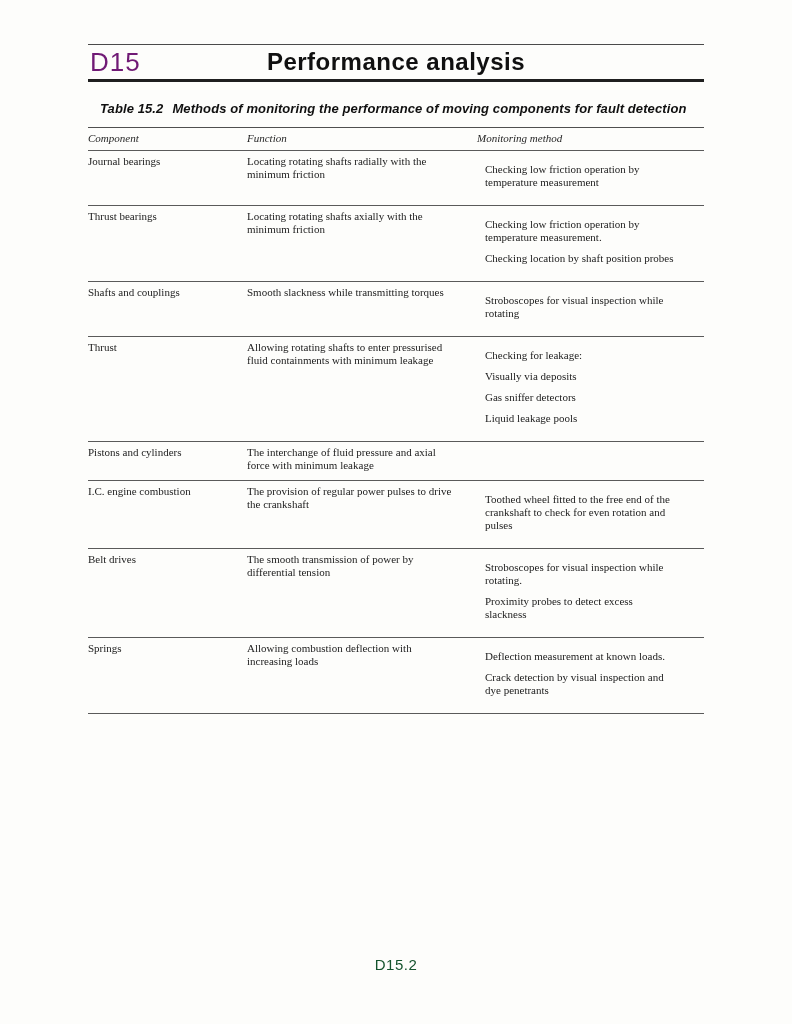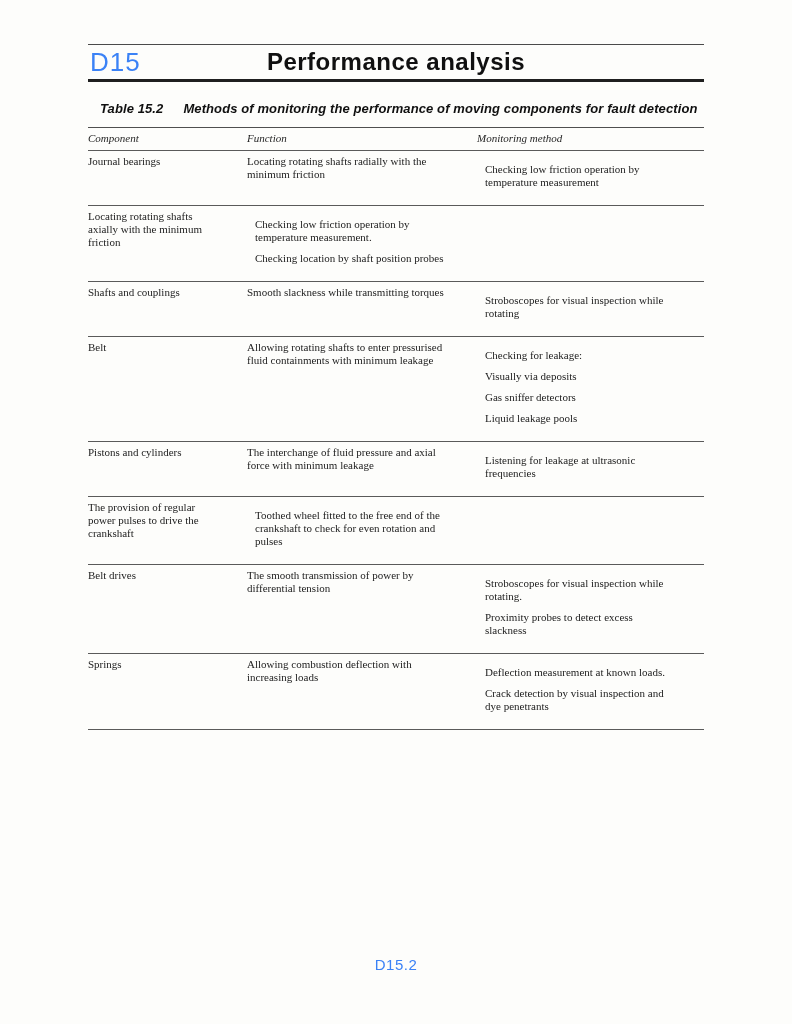--- a/index.html
+++ b/index.html
@@ -13,58 +13,58 @@
   }
   .page { position:absolute; inset:0; }
 
   
   .doc-header { position:absolute; left:88px; top:44px; width:616px; }
   .rule-top { border-top:1px solid #4a4a4a; height:0; }
   .header-line { position:relative; height:30px; margin-top:2px; }
   .section-code {
     position:absolute; left:2px; top:1px;
     font-family:"Liberation Sans", sans-serif;
-    font-size:26px; line-height:28px; color:#3b82f6; letter-spacing:1px;
+    font-size:26px; line-height:28px; color:#701a75; letter-spacing:1px;
   }
   .page-title {
     position:absolute; left:0; right:0; top:1px; text-align:center;
     font-family:"Liberation Sans", sans-serif; font-weight:bold;
     font-size:24px; line-height:28px; color:#101010; letter-spacing:0.5px;
   }
   .rule-bottom { border-top:3px solid #1f1f1f; margin-top:2px; }
 
   
   .table-caption {
     position:absolute; left:100px; top:101px; width:612px;
     font-family:"Liberation Sans", sans-serif;
     font-weight:bold; font-style:italic; font-size:13px; color:#101010;
     letter-spacing:0.1px;
   }
-  .caption-label { margin-right:20px; }
+  .caption-label { margin-right:9px; }
 
   
   .perf-table {
     position:absolute; left:88px; top:127px; width:616px;
     border-top:1px solid #4f4f4f;
     font-size:11px; line-height:13px; color:#222;
   }
   .trow {
     display:grid; grid-template-columns:159px 230px 227px;
     border-bottom:1px solid #5a5a5a;
     padding:4px 0 8px 0;
   }
   .thead-row { font-style:italic; padding:4px 0 5px 0; color:#262626; }
   .cell { padding-right:22px; }
   .mline { margin:8px; }
 
   
   .page-footer {
     position:absolute; left:0; right:0; top:956px; text-align:center;
     font-family:"Liberation Sans", sans-serif;
-    font-size:15px; color:#3b82f6; letter-spacing:0.5px;
+    font-size:15px; color:#14532d; letter-spacing:0.5px;
   }
 </style>
 </head>
 <body>
 
 <div class="page">
 
   <div class="doc-header">
     <div class="rule-top"></div>
     <div class="header-line">
@@ -88,55 +88,54 @@
 
     <div class="trow">
       <div class="cell">Journal bearings</div>
       <div class="cell">Locating rotating shafts radially with the minimum friction</div>
       <div class="cell">
         <div class="mline">Checking low friction operation by temperature measurement</div>
       </div>
     </div>
 
     <div class="trow">
+      <div class="cell">Thrust bearings</div>
       <div class="cell">Locating rotating shafts axially with the minimum friction</div>
       <div class="cell">
         <div class="mline">Checking low friction operation by temperature measurement.</div>
         <div class="mline">Checking location by shaft position probes</div>
       </div>
     </div>
 
     <div class="trow">
       <div class="cell">Shafts and couplings</div>
       <div class="cell">Smooth slackness while transmitting torques</div>
       <div class="cell">
         <div class="mline">Stroboscopes for visual inspection while rotating</div>
       </div>
     </div>
 
     <div class="trow">
-      <div class="cell">Belt</div>
+      <div class="cell">Thrust</div>
       <div class="cell">Allowing rotating shafts to enter pressurised fluid containments with minimum leakage</div>
       <div class="cell">
         <div class="mline">Checking for leakage:</div>
         <div class="mline">Visually via deposits</div>
         <div class="mline">Gas sniffer detectors</div>
         <div class="mline">Liquid leakage pools</div>
       </div>
     </div>
 
     <div class="trow">
       <div class="cell">Pistons and cylinders</div>
       <div class="cell">The interchange of fluid pressure and axial force with minimum leakage</div>
-      <div class="cell">
-        <div class="mline">Listening for leakage at ultrasonic frequencies</div>
-      </div>
     </div>
 
     <div class="trow">
+      <div class="cell">I.C. engine combustion</div>
       <div class="cell">The provision of regular power pulses to drive the crankshaft</div>
       <div class="cell">
         <div class="mline">Toothed wheel fitted to the free end of the crankshaft to check for even rotation and pulses</div>
       </div>
     </div>
 
     <div class="trow">
       <div class="cell">Belt drives</div>
       <div class="cell">The smooth transmission of power by differential tension</div>
       <div class="cell">

